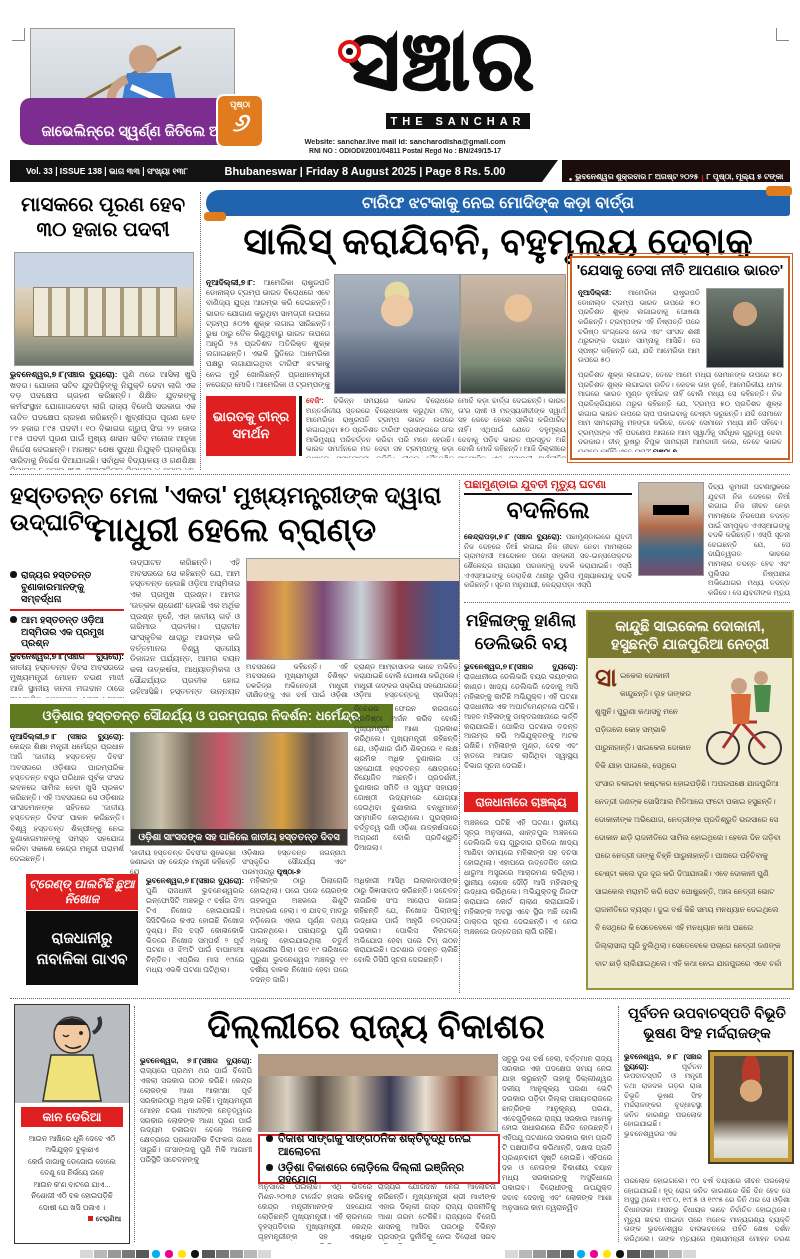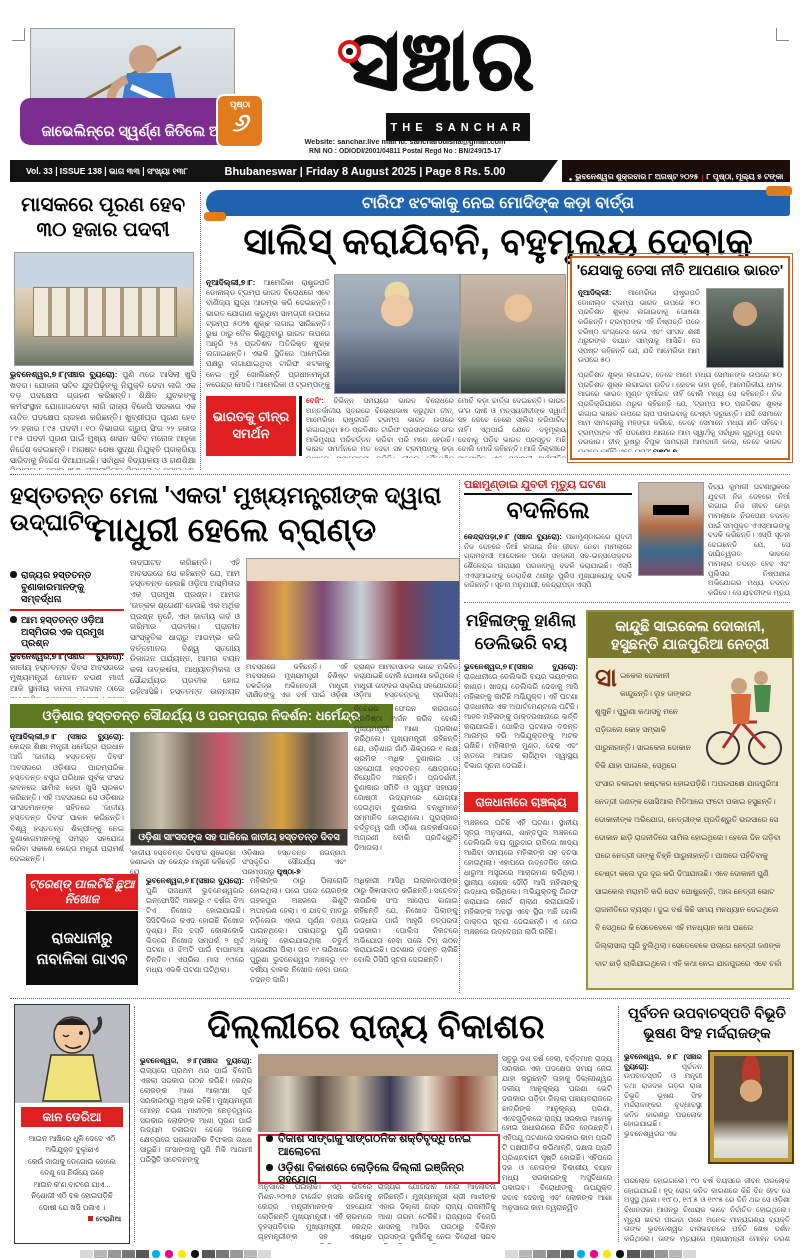--- a/index.html
+++ b/index.html
@@ -93,21 +93,21 @@
   </div>
   <div class="page-badge abs" style="left:216px;top:94px;width:44px;height:50px;">
     <span class="lbl">ପୃଷ୍ଠା</span>
     <span class="num">୬</span>
   </div>
 
   <div class="abs" style="left:268px;top:22px;width:268px;height:100px;">
     <div class="logo-odia">ସଞ୍ଚାର</div>
   </div>
   <div class="logo-ring abs" style="left:338px;top:40px;"></div>
-  <div class="logo-bar abs" style="left:386px;top:113px;width:144px;height:28px;">
+  <div class="logo-bar abs" style="left:386px;top:113px;width:144px;height:16px;">
     <span>THE SANCHAR</span>
   </div>
   <div class="mast-line abs" style="left:270px;top:137px;width:270px;height:10px;">Website: sanchar.live     mail id: sancharodisha@gmail.com</div>
   <div class="mast-line abs" style="left:270px;top:147px;width:270px;height:10px;font-size:6.8px;">RNI NO : ODIODI/2001/04811    Postal Regd No : BN/249/15-17</div>
 
   <div class="infobar-left abs" style="left:10px;top:160px;width:548px;height:22px;">
     <span class="l">Vol. 33 | ISSUE 138 | ଭାଗ ୩୩ | ସଂଖ୍ୟା ୧୩୮</span>
     <span class="c">Bhubaneswar | Friday 8 August 2025 | Page 8 Rs. 5.00</span>
   </div>
   <div class="infobar-right abs" style="left:562px;top:160px;width:228px;height:22px;">

